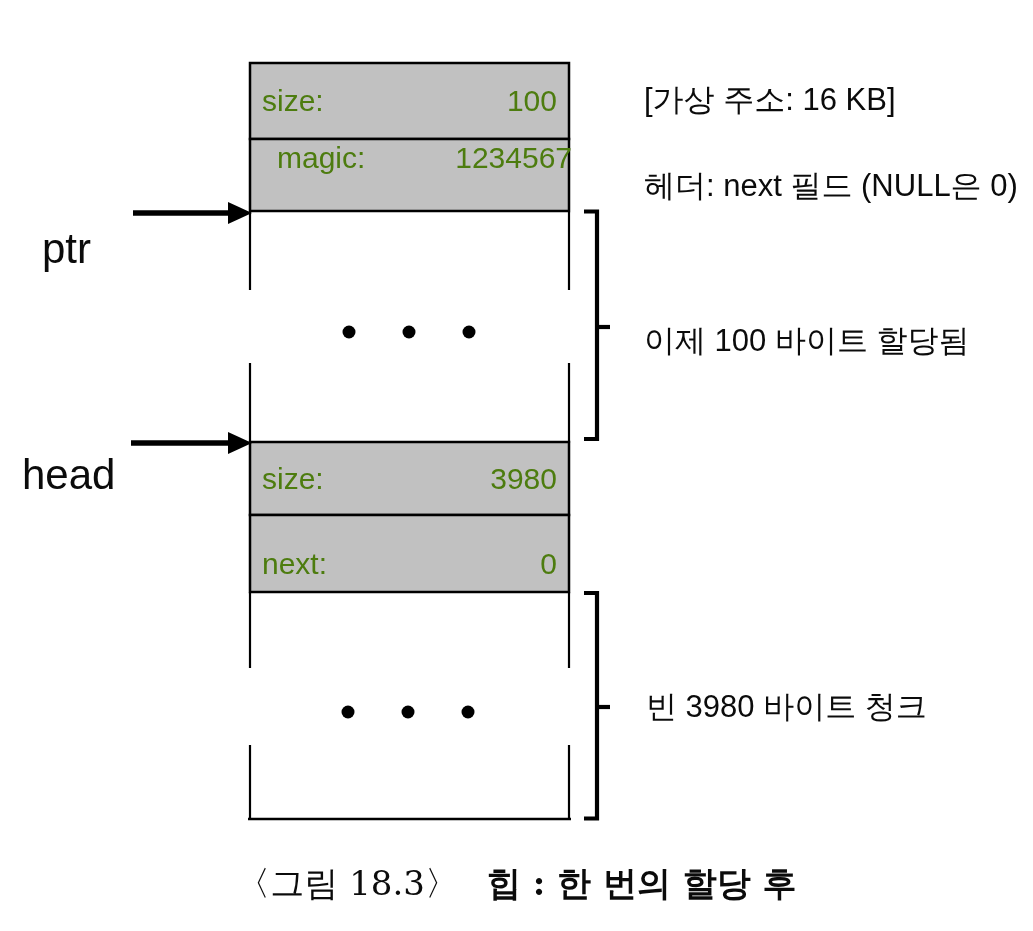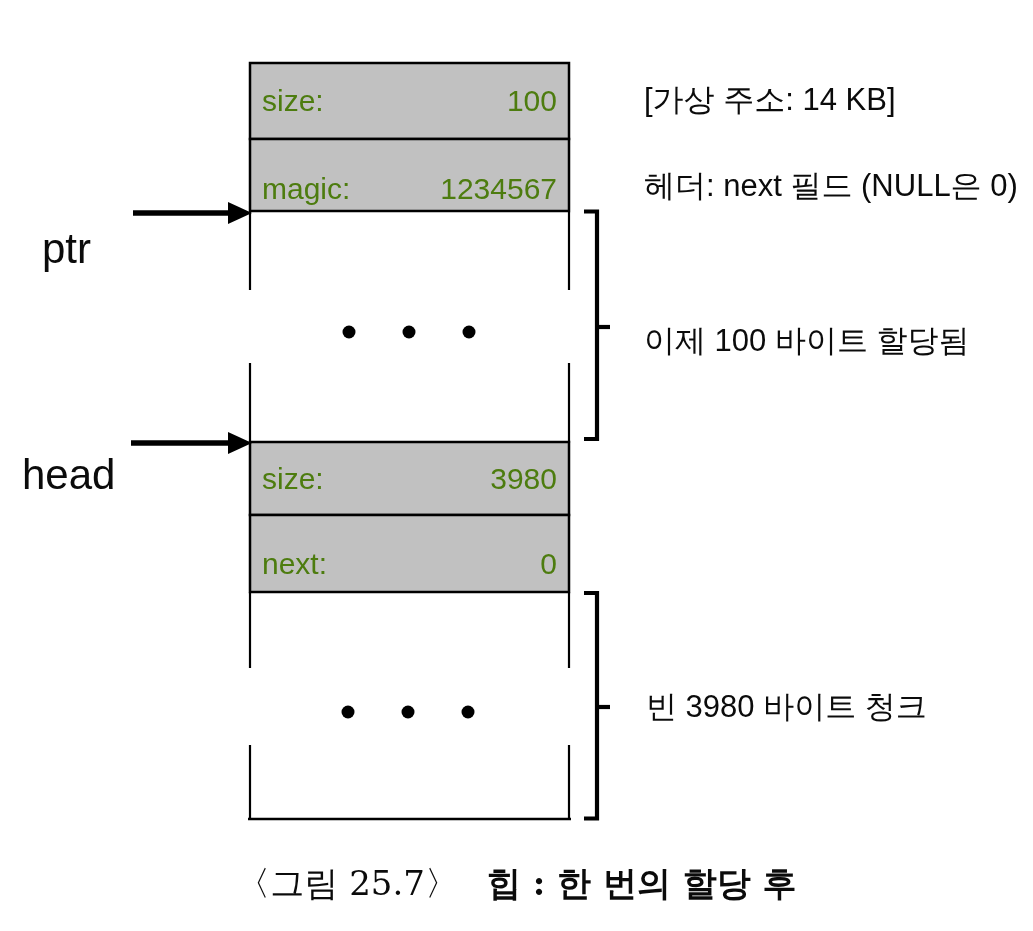--- a/index.html
+++ b/index.html
@@ -128,35 +128,35 @@
     </g>
   </svg>
 
   <div class="overlay pointer-label" style="left:42px; top:196px;">ptr</div>
   <div class="overlay pointer-label" style="left:22px; top:422px;">head</div>
 
   <div class="heap-row" style="top:62px; height:77px;">
     <span>size:</span>
     <span>100</span>
   </div>
-  <div class="heap-row" style="top:153px; height:72px;">
+  <div class="heap-row" style="top:122px; height:72px;margin-left:15px;">
     <span>magic:</span>
     <span>1234567</span>
   </div>
   <div class="heap-row" style="top:442px; height:73px;">
     <span>size:</span>
     <span>3980</span>
   </div>
   <div class="heap-row" style="top:515px; height:97px;">
     <span>next:</span>
     <span>0</span>
   </div>
 
-  <div class="overlay annotation" style="top:79px;">[가상 주소: 14 KB]</div>
+  <div class="overlay annotation" style="top:79px;">[가상 주소: 16 KB]</div>
   <div class="overlay annotation" style="top:165px;">헤더: next 필드 (NULL은 0)</div>
   <div class="overlay annotation" style="top:320px;">이제 100 바이트 할당됨</div>
   <div class="overlay annotation" style="top:686px; left:646px;">빈 3980 바이트 청크</div>
 
   <div class="caption">
-    <span class="caption-number">〈그림 25.7〉</span><span class="caption-title">힙 : 한 번의 할당 후</span>
+    <span class="caption-number">〈그림 18.3〉</span><span class="caption-title">힙 : 한 번의 할당 후</span>
   </div>
 
 </div>
 
 </body></html>

